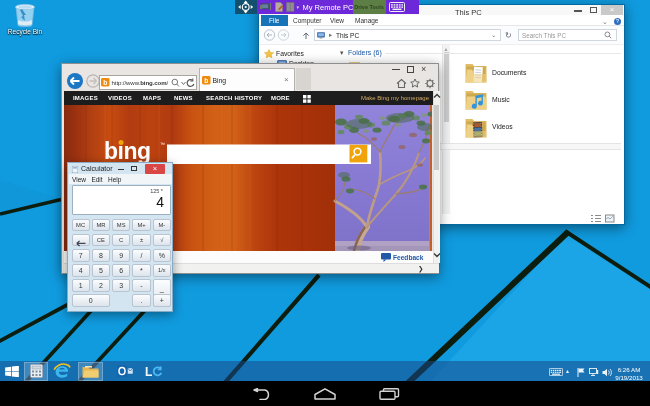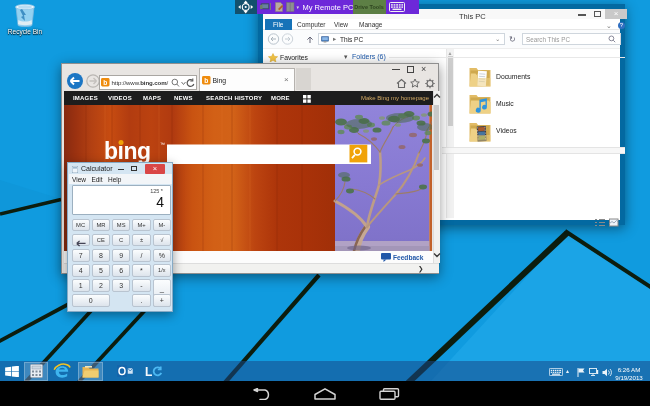--- a/index.html
+++ b/index.html
@@ -30,21 +30,21 @@
   <svg width="26" height="24" viewBox="0 0 26 24" style="display:block;margin:0 auto;">
     <path d="M4,4 L22,4 L20,22 C20,23 18,23.5 13,23.5 C8,23.5 6,23 6,22 Z" fill="#bfe3f7" fill-opacity="0.75" stroke="#7fb9dd" stroke-width="0.8"></path>
     <ellipse cx="13" cy="4" rx="9.5" ry="2.6" fill="#e8f4fc" stroke="#90c4e4" stroke-width="0.8"></ellipse>
     <ellipse cx="13" cy="4" rx="7" ry="1.7" fill="#b9dcf2"></ellipse>
     <path d="M8,7 L11,13 L9,14 L13,18 L12,12 L14,12 L10,6 Z" fill="#3f8fc4"></path>
     <path d="M6,21 C7,22.5 19,22.5 20,21 L19.6,17 C16,19 10,19 6.4,17 Z" fill="#e9eff3" opacity="0.9"></path>
   </svg>
   <div style="margin-top:1px;font-size:6.5px;color:#fff;text-shadow:0 1px 1px rgba(0,0,0,0.9), 0 0 2px rgba(0,0,0,0.8);">Recycle Bin</div>
 </div>
 
-<div id="explorer" class="abs" style="left:258px;top:4px;width:367px;height:221px;background:#fff;border:5px solid #0369a1;box-shadow:0 3px 12px rgba(0,0,0,0.45);">
+<div id="explorer" class="abs" style="left:258px;top:4px;width:367px;height:221px;background:#fff;border:1px solid #0369a1;box-shadow:0 3px 12px rgba(0,0,0,0.45);">
 
   <div class="abs" style="left:0;top:0;width:100%;height:10px;background:#f8f8f8;"></div>
   <div class="abs" style="left:196px;top:2.5px;font-size:7.5px;color:#333;">This PC</div>
 
   <div class="abs" style="left:314.5px;top:5px;width:8px;height:1.5px;background:#555;"></div>
   <div class="abs" style="left:331px;top:2px;width:7px;height:6px;border:1.2px solid #555;"></div>
   <div class="abs" style="left:342px;top:0px;width:22px;height:9.5px;background:#c9c9c9;color:#fff;font-size:8px;line-height:9px;text-align:center;">×</div>
 
   <div class="abs" style="left:0;top:10px;width:100%;height:10.5px;background:#fff;border-bottom:1px solid #e6e6e6;"></div>
   <div class="abs" style="left:2px;top:10px;width:26.5px;height:10.5px;background:#1773b8;color:#fff;font-size:6.5px;text-align:center;line-height:11px;">File</div>

